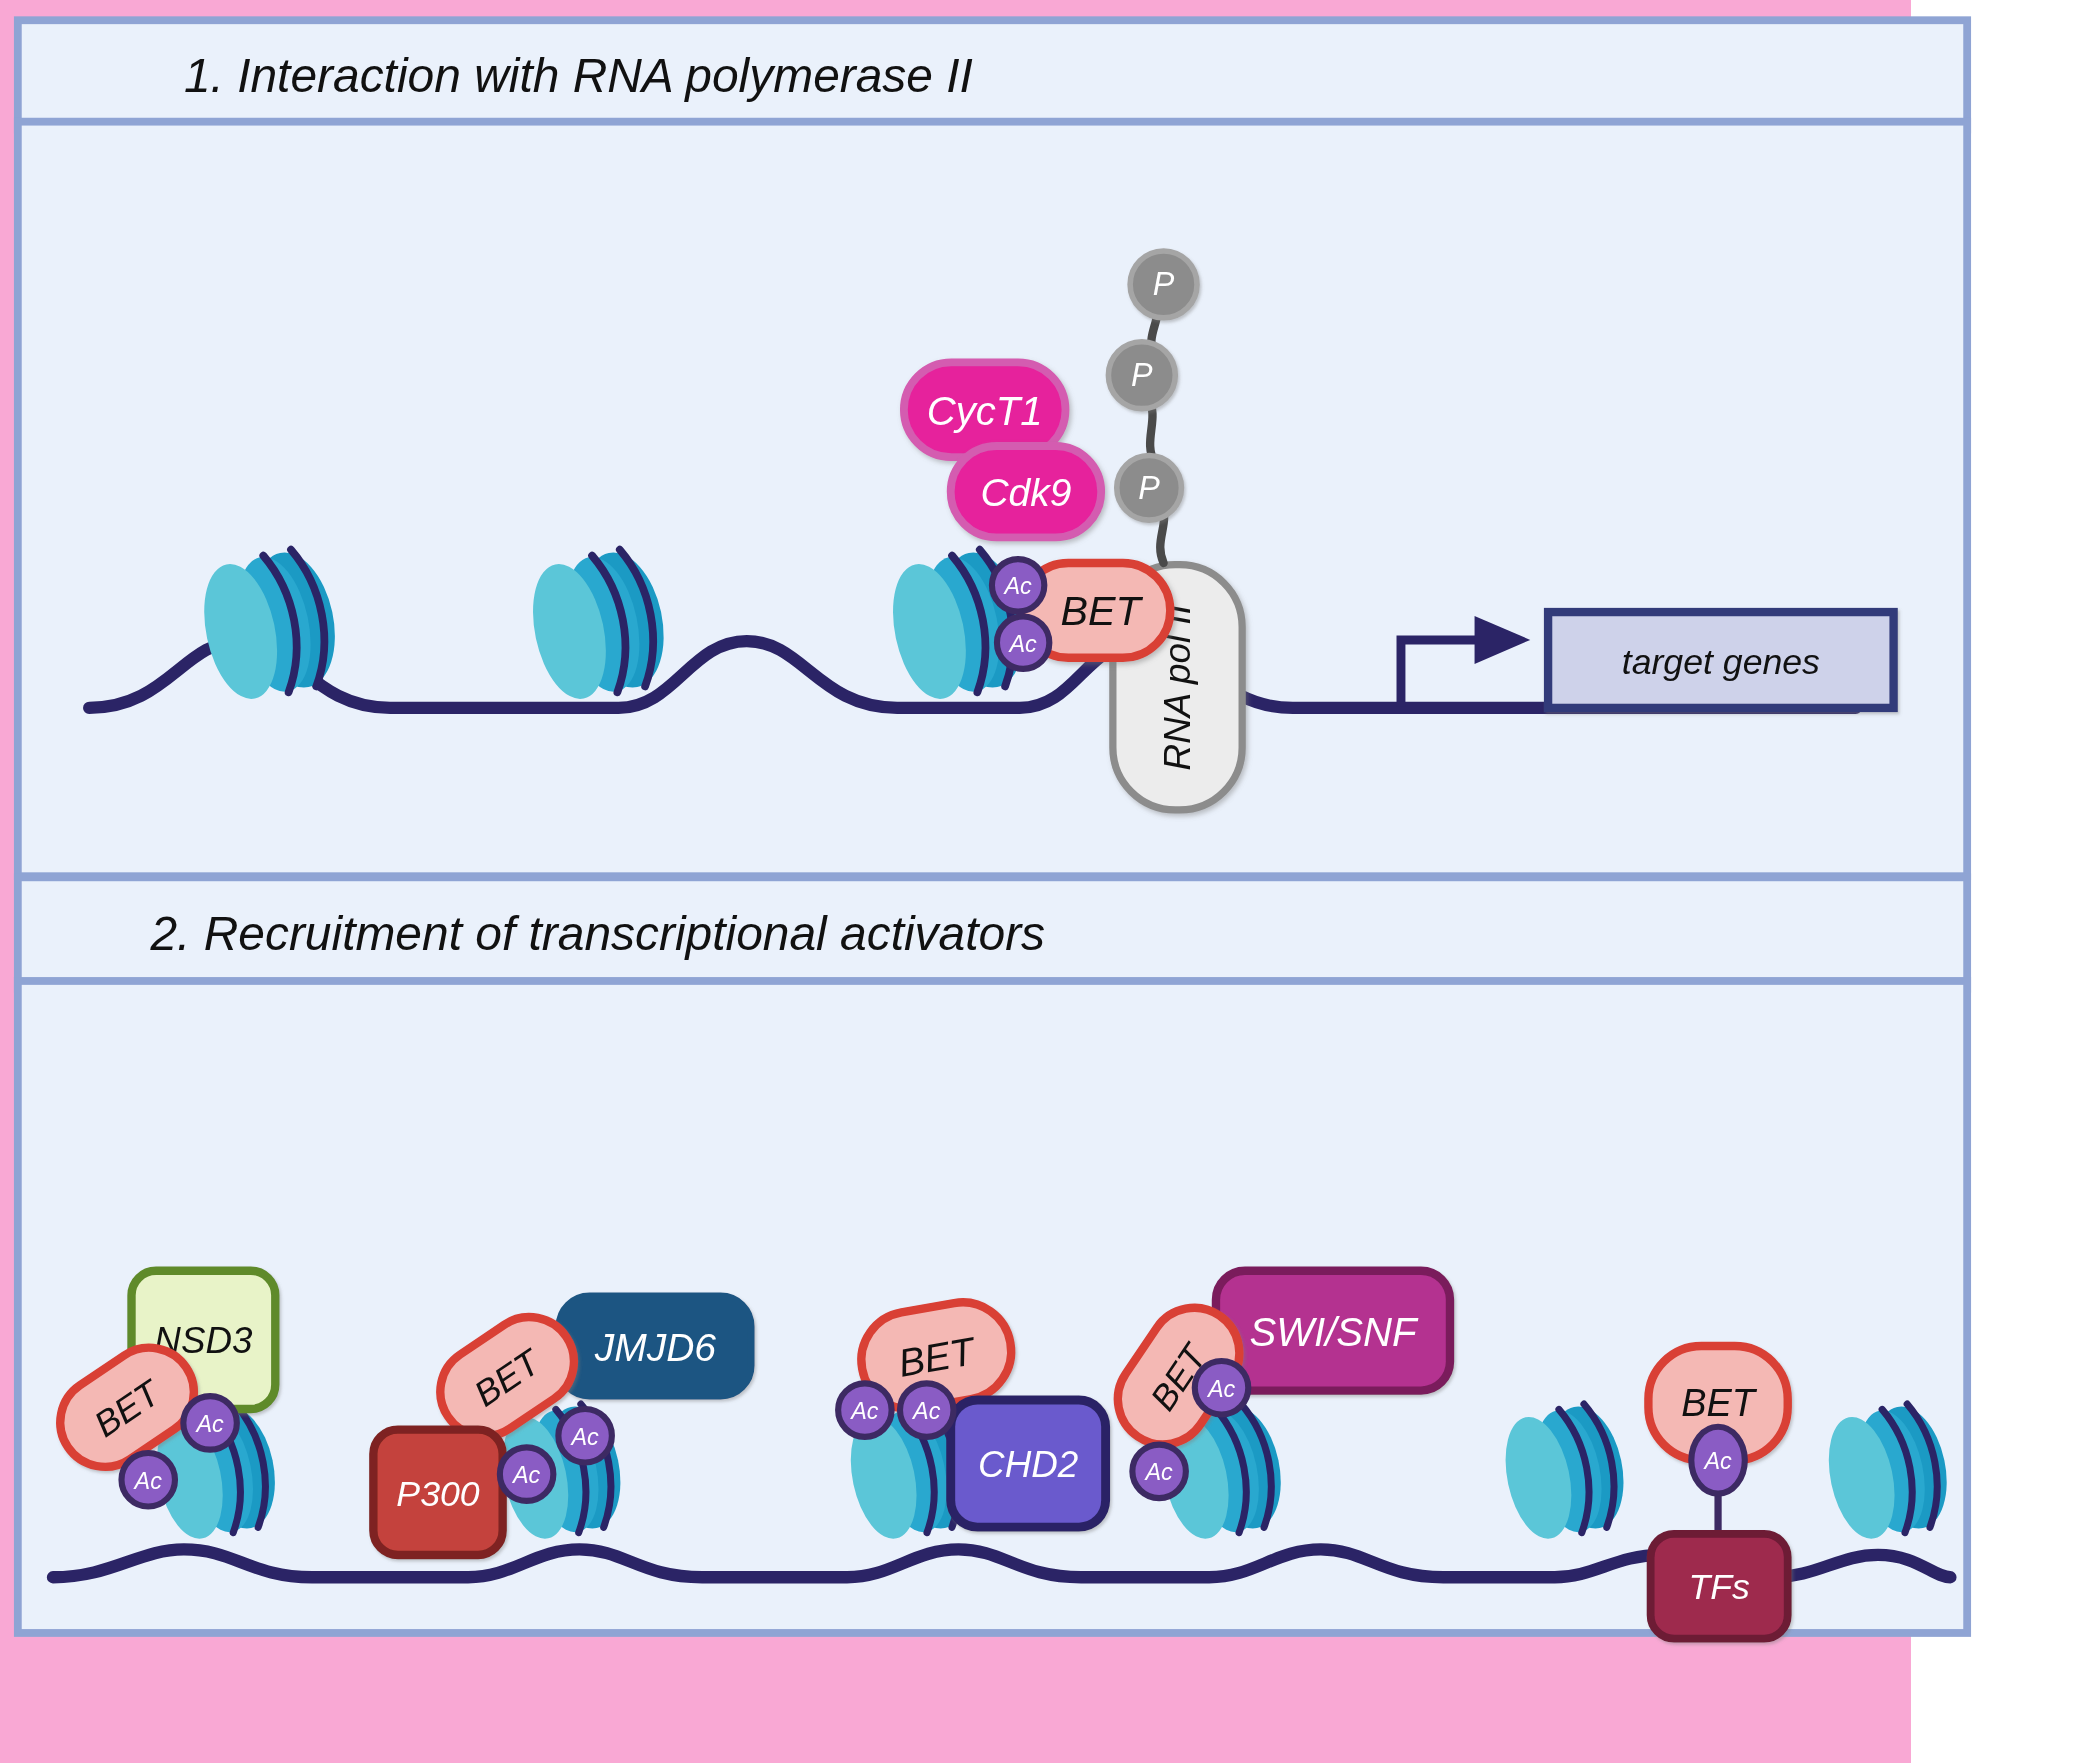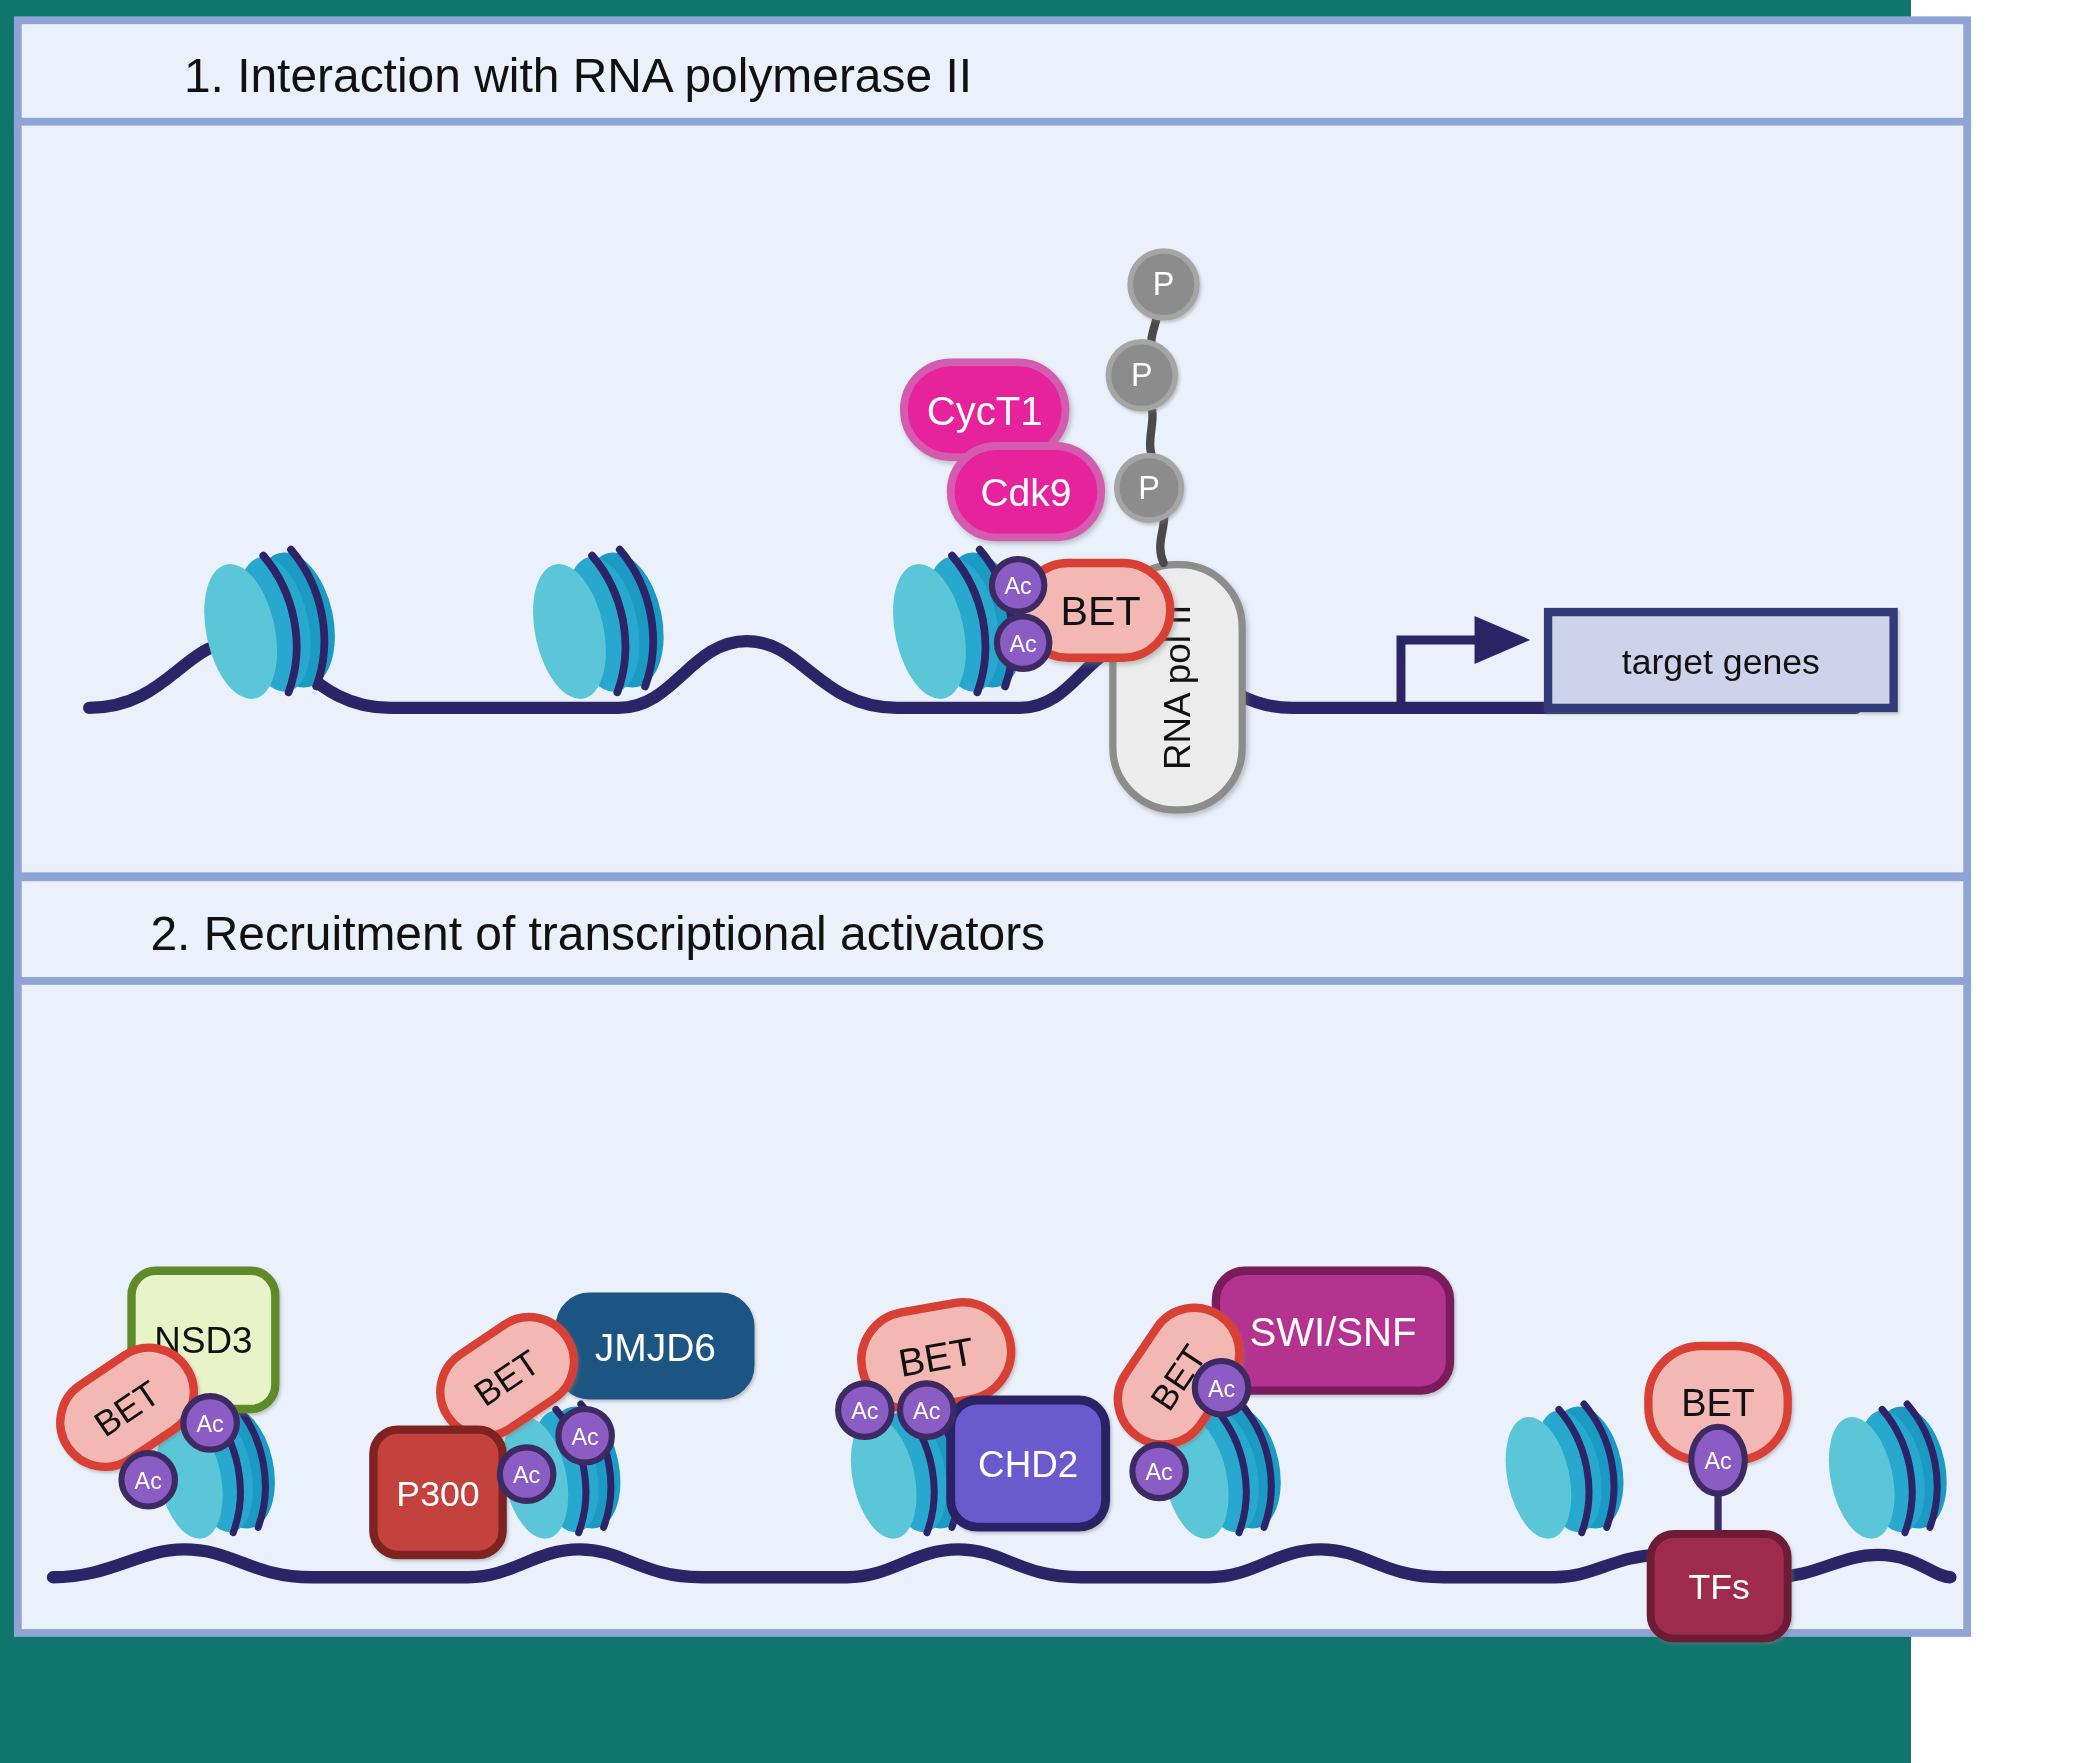--- a/index.html
+++ b/index.html
@@ -1,17 +1,17 @@
 <!DOCTYPE html>
 <html style="font-size:9px"><head>
 <meta charset="utf-8">
 <style>
   html,body{margin:0;padding:0;background:#ffffff;}
   body{width:2097px;height:1763px;font-family:"Liberation Sans",sans-serif;}
-  #root{position:relative;width:1911px;height:1763px;background:#0f766e;}
+  #root{position:relative;width:1911px;height:1763px;background:#f9a8d4;font-style:italic;}
   svg{display:block;}
   .panel-title{font-family:"Liberation Sans",sans-serif;font-size:86px;fill:#111111;}
   .lbl-white{fill:#ffffff;font-family:"Liberation Sans",sans-serif;}
   .lbl-black{fill:#111111;font-family:"Liberation Sans",sans-serif;}
 </style>
 </head>
 <body>
 
 <div id="root">
 <svg width="2097" height="1763" viewBox="0 0 3763 3163" xmlns="http://www.w3.org/2000/svg">

